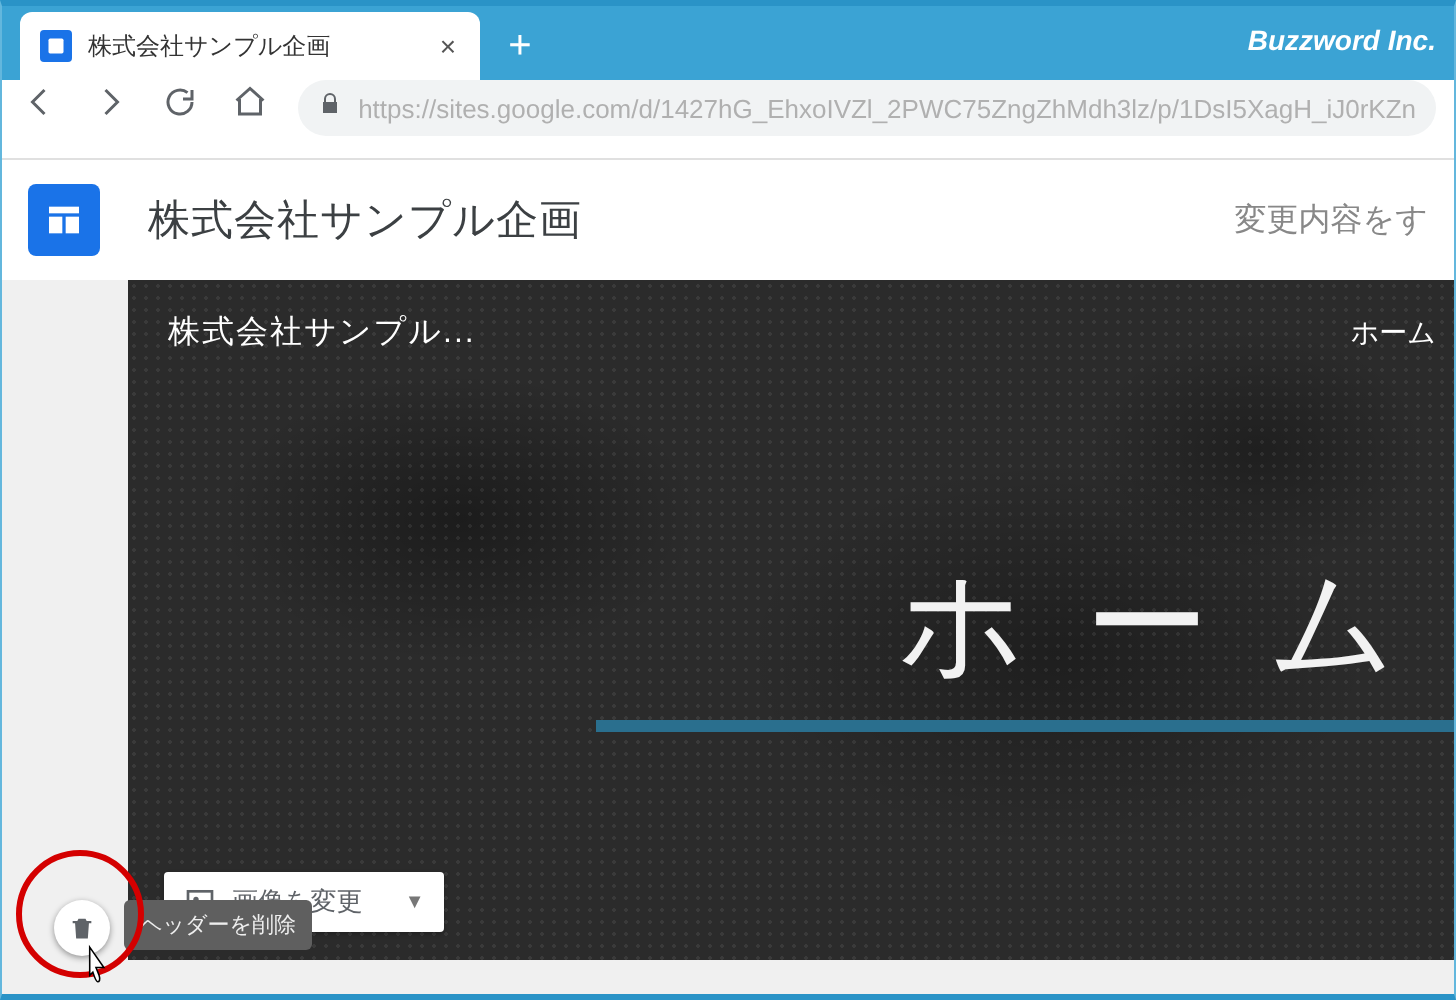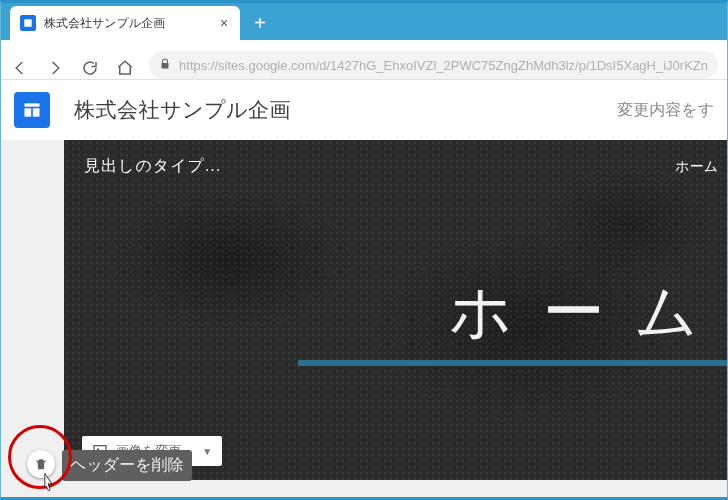--- a/index.html
+++ b/index.html
@@ -9,21 +9,21 @@
 .browser-top { height: 40px; background: #3ba3d4; display: flex; align-items: flex-end; }
 .tab { background: #fff; height: 34px; margin-left: 10px; display: flex; align-items: center; padding: 0 8px 0 10px; border-radius: 6px 6px 0 0; min-width: 230px; position: relative; }
 .tab .favicon { width: 16px; height: 16px; background: #1a73e8; border-radius: 2px; margin-right: 8px; display: inline-flex; align-items: center; justify-content: center; }
 .tab .favicon svg { width: 10px; height: 10px; fill: #fff; }
 .tab-title { font-size: 12px; color: #333; flex: 1; white-space: nowrap; overflow: hidden; }
 .tab-close { width: 16px; height: 16px; display: flex; align-items: center; justify-content: center; color: #555; font-size: 14px; border-radius: 50%; }
 .newtab { width: 28px; height: 28px; display: flex; align-items: center; justify-content: center; color: #fff; font-size: 20px; margin-left: 6px; margin-bottom: 3px; }
 .brand { margin-left: auto; color: #fff; font-size: 14px; font-style: italic; font-weight: 600; padding-right: 10px; align-self: center; }
 
 
-.addr-row { height: 40px; background: #fff; display: flex; align-items: flex-end; padding: 0 10px; border-bottom: 1px solid #e0e0e0; gap: 14px; }
+.addr-row { height: 40px; background: #fff; display: flex; align-items: flex-start; padding: 0 10px; border-bottom: 1px solid #e0e0e0; gap: 14px; }
 .nav-btn { width: 22px; height: 22px; display: flex; align-items: center; justify-content: center; color: #555; }
 .nav-btn svg { width: 18px; height: 18px; stroke: #5f6368; fill: none; stroke-width: 2; }
 .addr-bar { flex: 1; display: flex; align-items: center; height: 28px; border-radius: 14px; background: #f1f3f4; padding: 0 10px; gap: 8px; }
 .lock { color: #5f6368; }
 .lock svg { width: 12px; height: 12px; fill: #5f6368; }
 .url { font-size: 13px; color: #b0b0b0; white-space: nowrap; overflow: hidden; }
 
 
 .app-header { height: 60px; display: flex; align-items: center; padding: 0 14px; }
 .app-icon { width: 36px; height: 36px; background: #1a73e8; border-radius: 4px; display: flex; align-items: center; justify-content: center; margin-right: 24px; }
@@ -51,21 +51,21 @@
 .toolbar { position: absolute; left: 18px; bottom: 14px; display: flex; gap: 10px; }
 .tool-btn { background: #fff; color: #5f6368; font-size: 13px; display: flex; align-items: center; gap: 8px; padding: 6px 10px; border-radius: 2px; box-shadow: 0 1px 2px rgba(0,0,0,0.25); }
 .tool-btn .ticon { display: inline-flex; }
 .tool-btn .ticon svg { width: 16px; height: 16px; fill: #5f6368; }
 .tool-sep { width: 1px; background: #ccc; margin: 0 2px; }
 .caret { font-size: 10px; color: #777; }
 
 
 .float-del { position: absolute; left: 27px; top: 310px; width: 28px; height: 28px; background: #fff; border-radius: 50%; box-shadow: 0 1px 3px rgba(0,0,0,0.4); display: flex; align-items: center; justify-content: center; }
 .float-del svg { width: 14px; height: 14px; fill: #5f6368; }
-.tooltip { position: absolute; left: 62px; top: 310px; background: #5f5f5f; color: #eee; font-size: 16px; padding: 5px 8px; border-radius: 3px; white-space: nowrap; }
+.tooltip { position: absolute; left: 62px; top: 310px; background: #5f5f5f; color: #eee; font-size: 11px; padding: 5px 8px; border-radius: 3px; white-space: nowrap; }
 .highlight-circle { position: absolute; left: 8px; top: 285px; width: 64px; height: 64px; border: 3px solid #d40000; border-radius: 50%; pointer-events: none; }
 .cursor { position: absolute; left: 38px; top: 332px; }
 .cursor svg { width: 20px; height: 22px; fill: #fff; stroke: #000; stroke-width: 1; }
 
 
 .frame { position: absolute; inset: 0; border: 1px solid #63b7dd; pointer-events: none; border-top: 3px solid #2a93c7; border-bottom: 3px solid #2a93c7; }
 </style>
 </head>
 <body>
 
@@ -73,20 +73,21 @@
   <div class="tab">
     <span class="favicon">
       <svg viewBox="0 0 24 24">
           <rect x="3" y="3" width="18" height="18" rx="2"></rect>
         </svg>
     </span>
     <span class="tab-title">株式会社サンプル企画</span>
     <span class="tab-close">×</span>
   </div>
   <div class="newtab">+</div>
+  <div class="brand">Buzzword Inc.</div>
 </div>
 
 <div class="addr-row">
   <div class="nav-btn">
     <svg viewBox="0 0 24 24">
         <path d="M15 4l-8 8 8 8"></path>
       </svg>
   </div>
   <div class="nav-btn">
     <svg viewBox="0 0 24 24">
@@ -124,21 +125,21 @@
   <div class="site-title">株式会社サンプル企画</div>
   <div class="save-status">変更内容をす</div>
 </div>
 
 <div class="canvas-wrap">
   <div class="header-block">
     <div class="map-bg"></div>
     <div class="dots-bg"></div>
 
     <div class="site-name-bar">
-      <span class="site-name-text">見出しのタイプ...</span>
+      <span class="site-name-text">株式会社サンプル...</span>
       <span class="site-link-home">ホーム</span>
     </div>
 
     <div class="page-title-box">
       <div class="page-title-text">ホーム</div>
       <div class="underline"></div>
     </div>
 
     <div class="toolbar">
       <div class="tool-btn">

